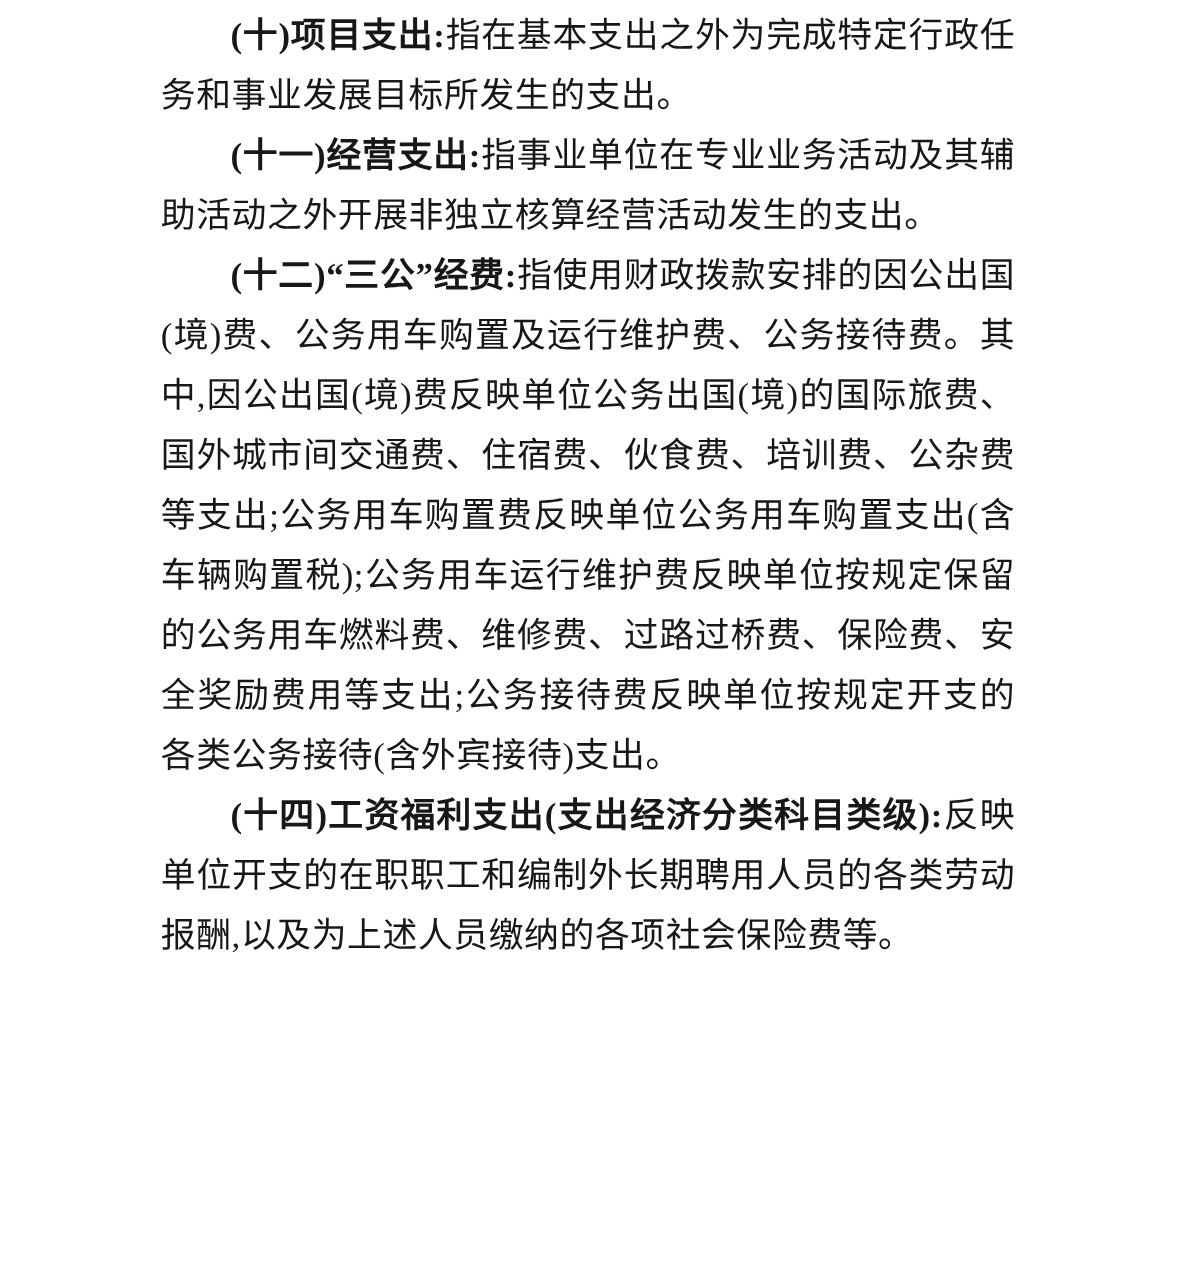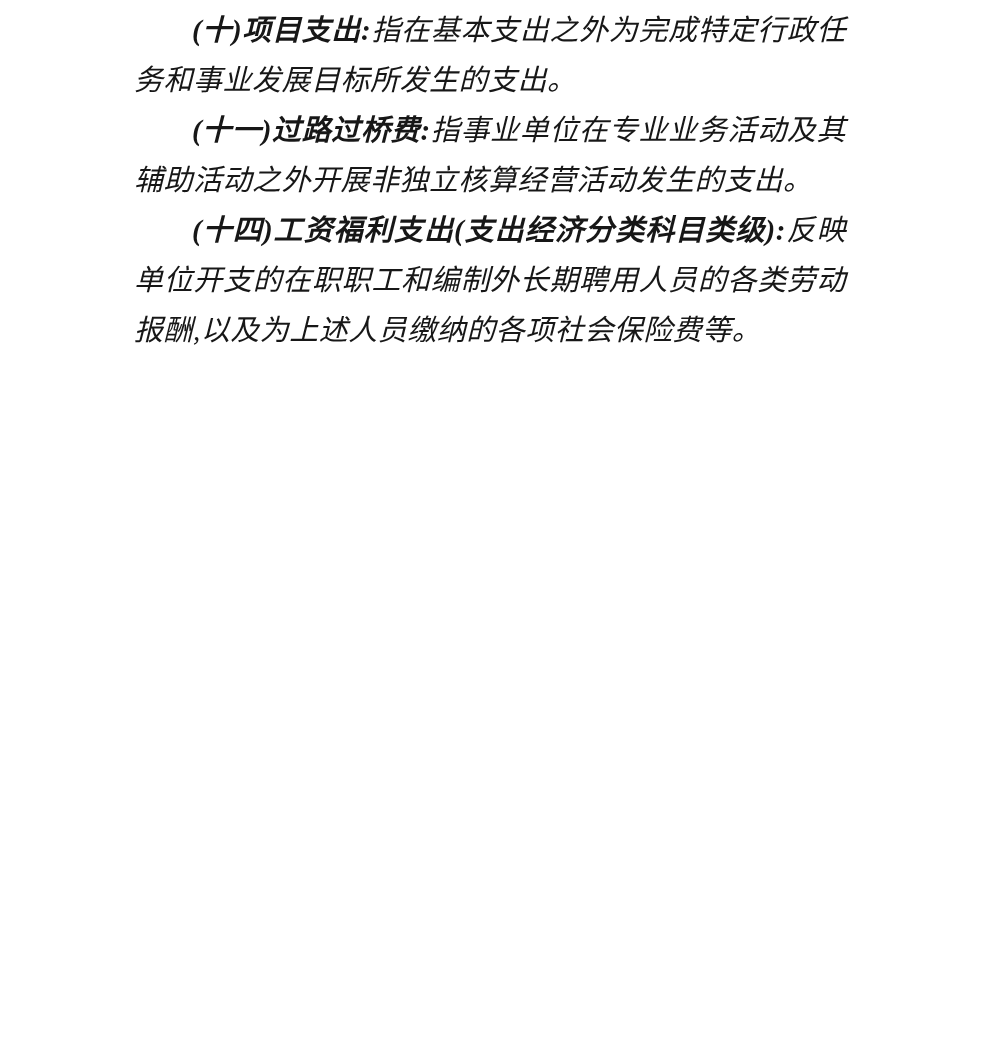--- a/index.html
+++ b/index.html
@@ -20,21 +20,20 @@
     height: 1056px;
     padding: 5px 66px 0 134px;
     background: #ffffff;
     color: #171717;
     font-family: "Liberation Serif", "DejaVu Serif", serif;
     font-size: 29px;
     line-height: 50px;
     text-align: justify;
     text-justify: inter-ideograph;
     letter-spacing: 0.5px;
-    font-style: italic;
   }
   p.para {
     margin: 0;
     padding: 0;
     text-indent: 2em;
     word-break: break-all;
   }
   .para .head {
     font-weight: bold;
   }
@@ -42,19 +41,20 @@
     font-weight: normal;
   }
 </style>
 </head>
 <body style="background: rgb(255, 255, 255);">
 
 <main class="page" style="background: rgb(255, 255, 255); color: rgb(23, 23, 23);">
   <div id="paragraphs">
   <p class="para"><b class="head">(十)项目支出:</b><span class="body-text">指在基本支出之外为完成特定行政任务和事业发展目标所发生的支出。</span></p>
 
-  <p class="para"><b class="head">(十一)过路过桥费:</b><span class="body-text">指事业单位在专业业务活动及其辅助活动之外开展非独立核算经营活动发生的支出。</span></p>
+  <p class="para"><b class="head">(十一)经营支出:</b><span class="body-text">指事业单位在专业业务活动及其辅助活动之外开展非独立核算经营活动发生的支出。</span></p>
 
+  <p class="para"><b class="head">(十二)“三公”经费:</b><span class="body-text">指使用财政拨款安排的因公出国(境)费、公务用车购置及运行维护费、公务接待费。其中,因公出国(境)费反映单位公务出国(境)的国际旅费、国外城市间交通费、住宿费、伙食费、培训费、公杂费等支出;公务用车购置费反映单位公务用车购置支出(含车辆购置税);公务用车运行维护费反映单位按规定保留的公务用车燃料费、维修费、过路过桥费、保险费、安全奖励费用等支出;公务接待费反映单位按规定开支的各类公务接待(含外宾接待)支出。</span></p>
 
 
   <p class="para"><b class="head">(十四)工资福利支出(支出经济分类科目类级):</b><span class="body-text">反映单位开支的在职职工和编制外长期聘用人员的各类劳动报酬,以及为上述人员缴纳的各项社会保险费等。</span></p>
 </div>
 </main>
 
 </body></html>

